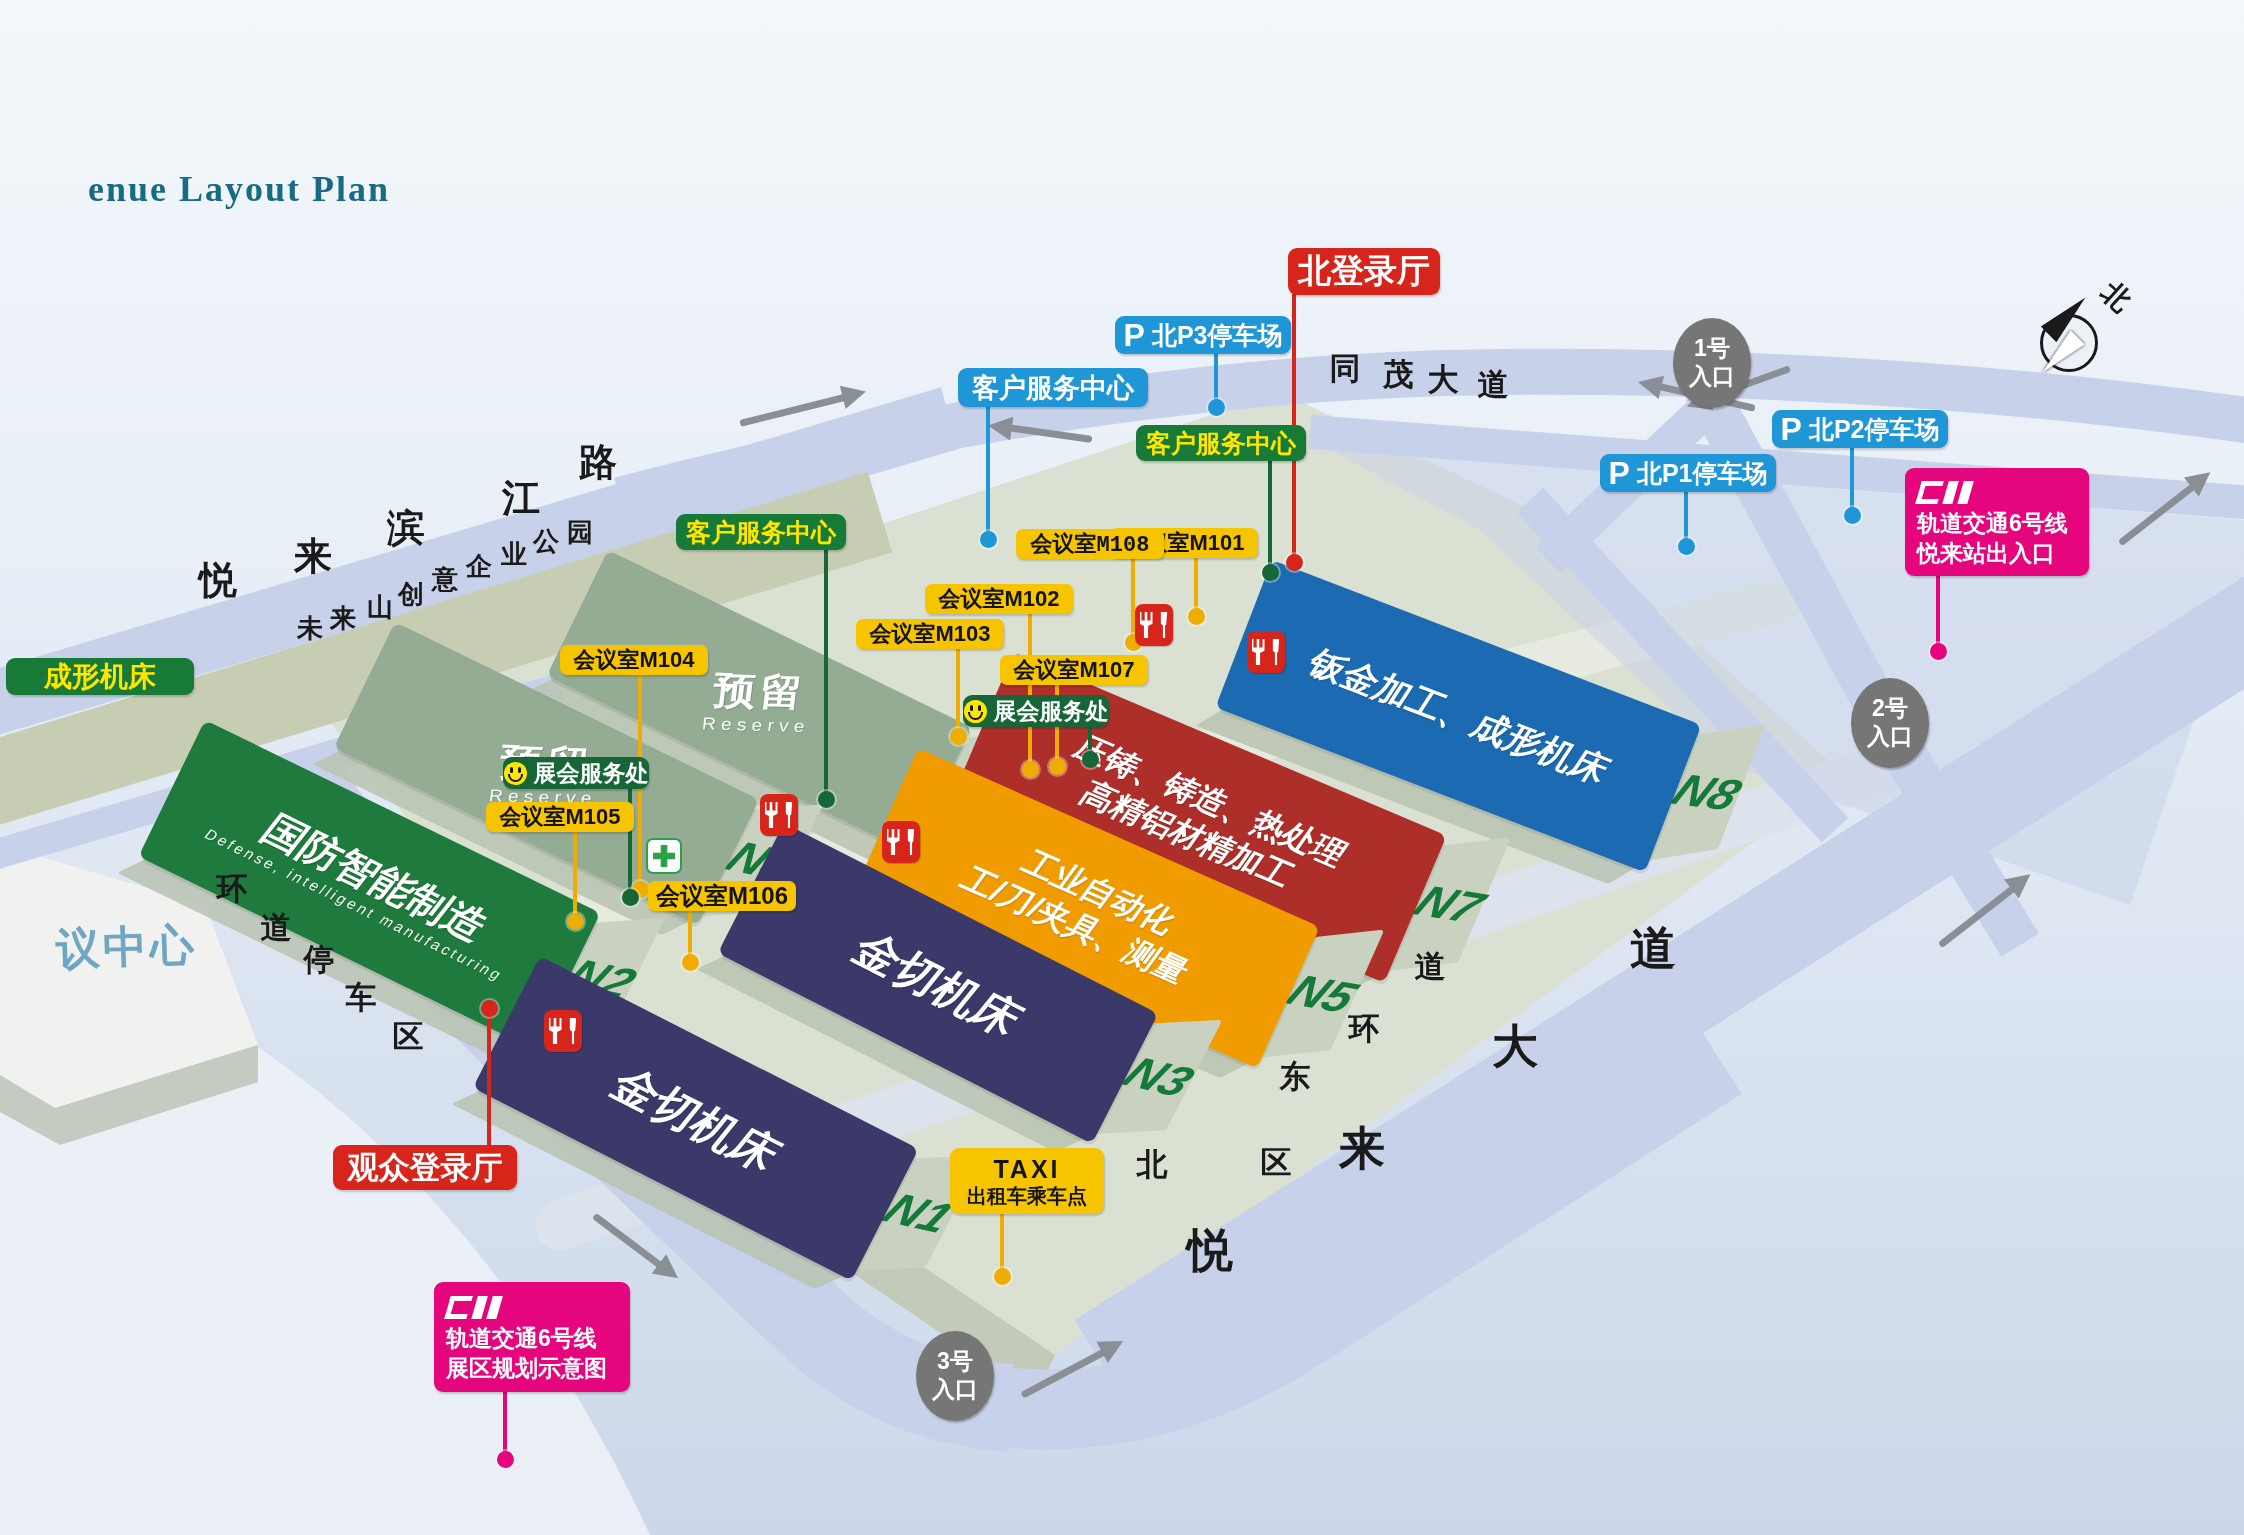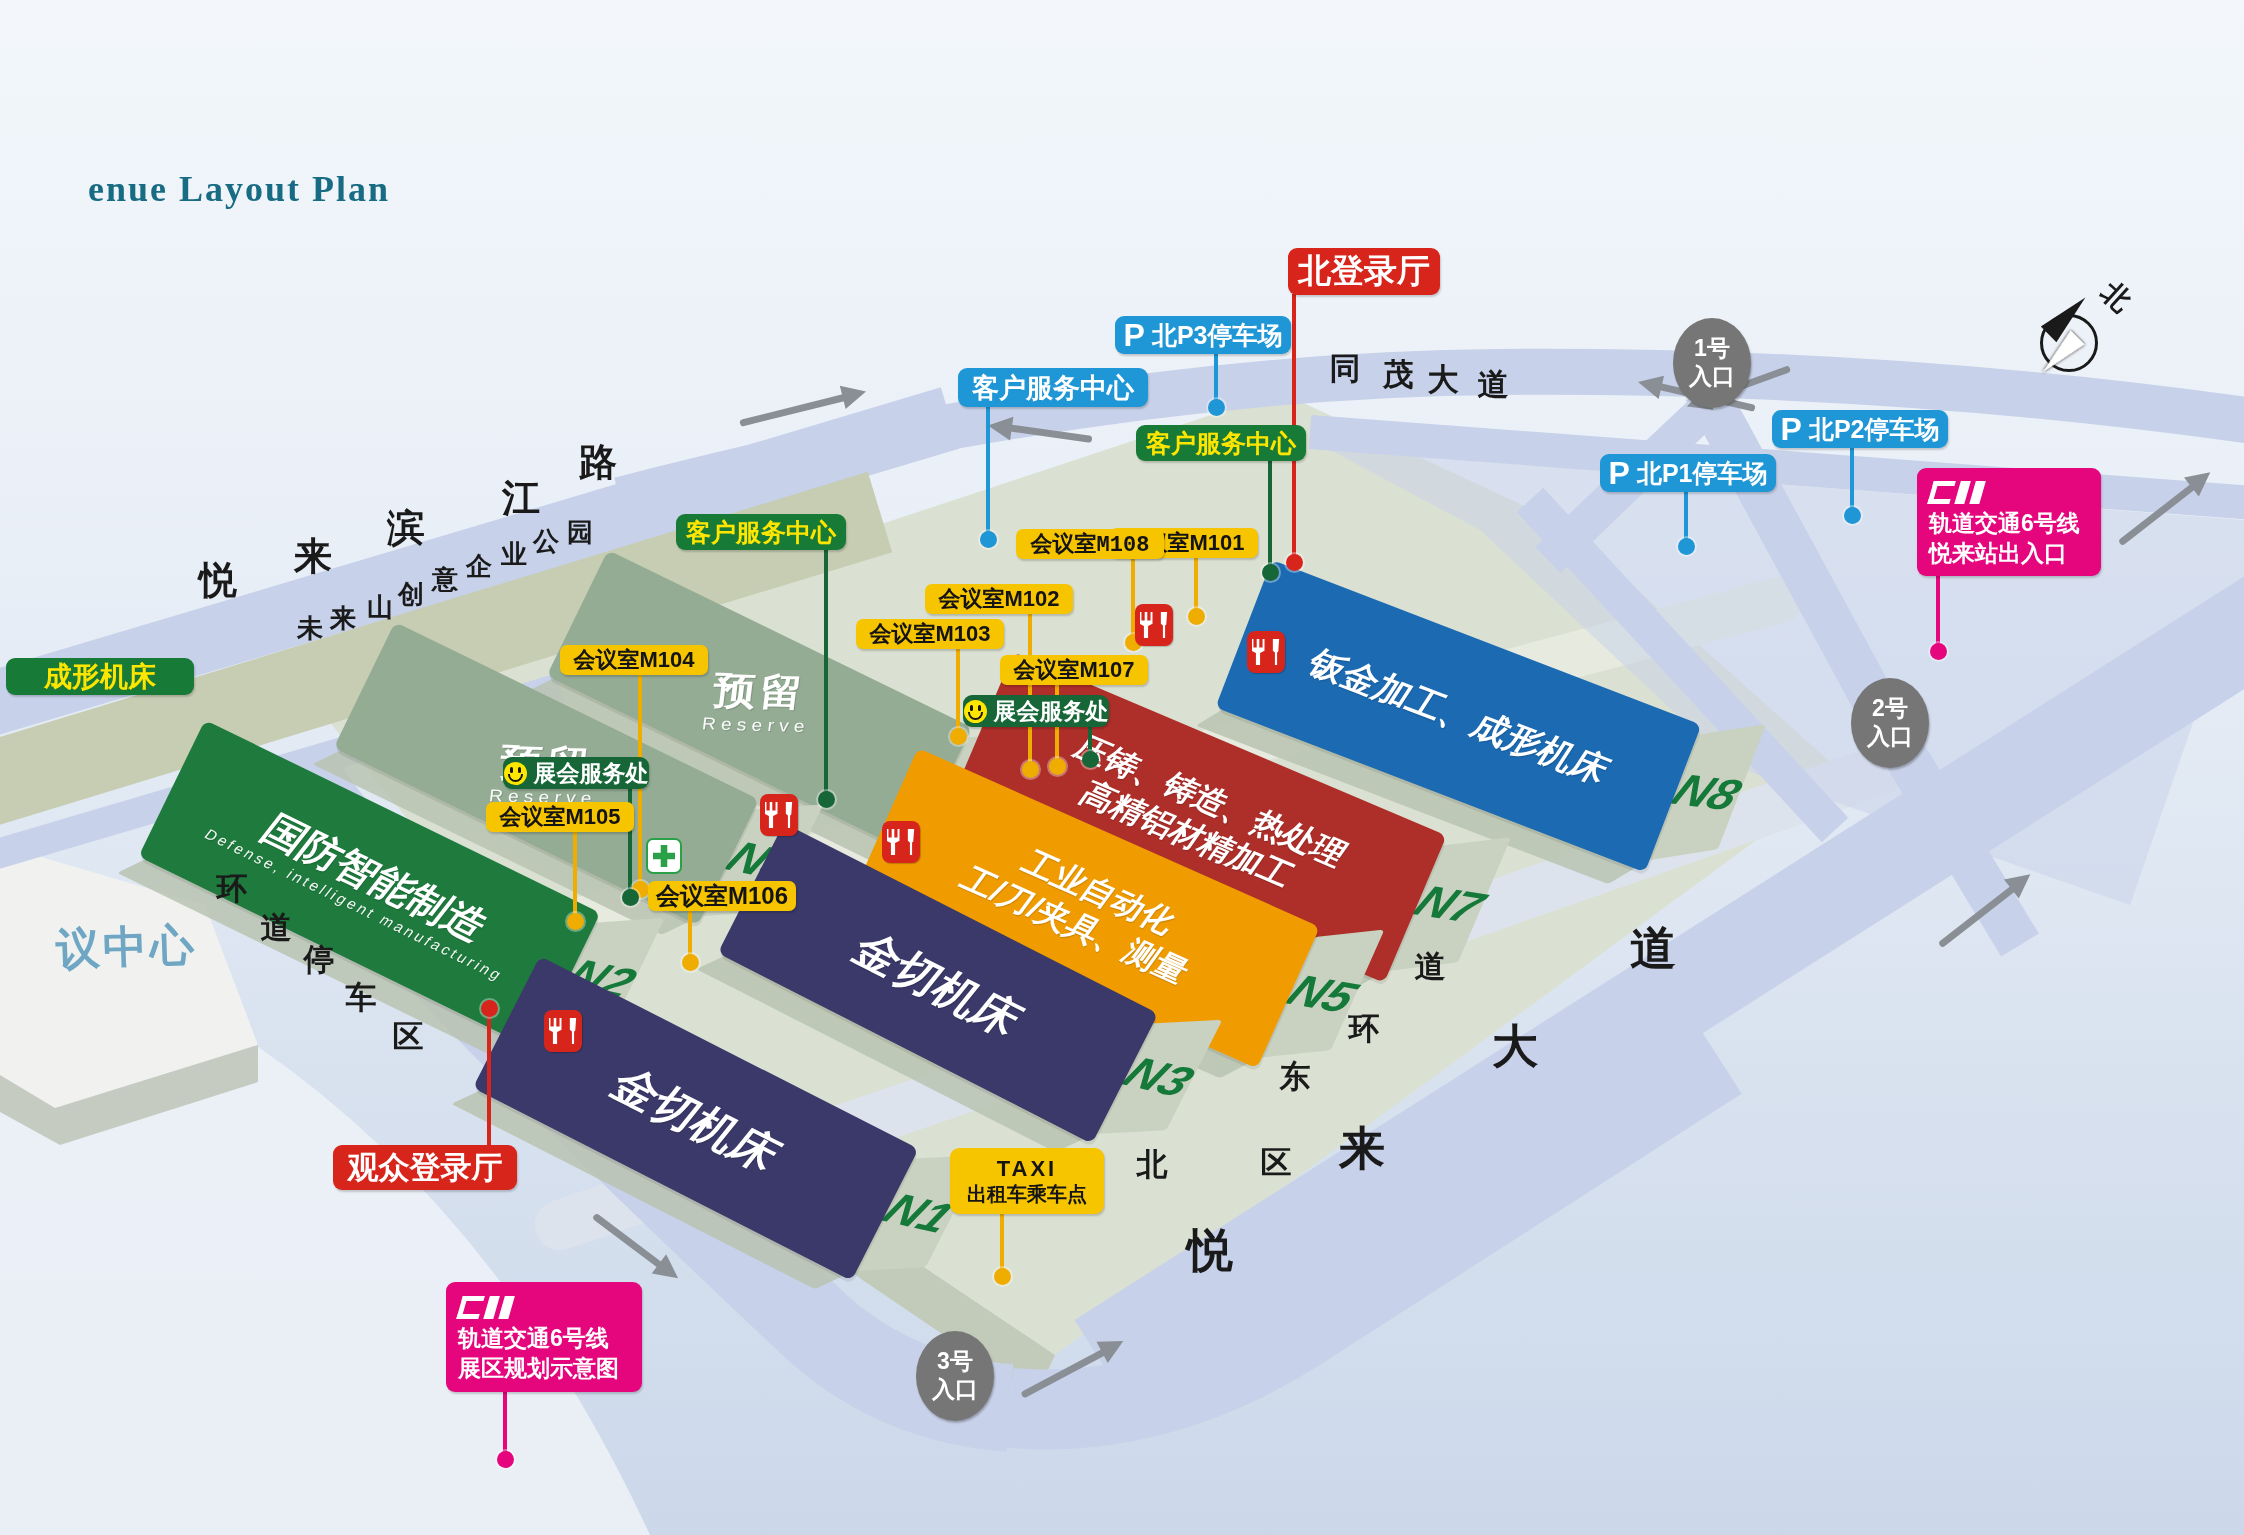--- a/index.html
+++ b/index.html
@@ -21,23 +21,23 @@
   .rooftext.reserve .rl{font-size:40px;letter-spacing:4px;}
   .rooftext.reserve .en{font-size:18px;letter-spacing:5px;}
   
   .pin{position:absolute;box-sizing:border-box;border-radius:9px;display:flex;align-items:center;justify-content:center;font-weight:bold;white-space:nowrap;box-shadow:1px 2px 2px rgba(0,0,0,.18);z-index:30;}
   .pin.red{background:#d8251c;color:#fff;}
   .pin.bluep,.pin.blue{background:#1f96d5;color:#fff;}
   .pin.green{background:#187a37;color:#ffe600;}
   .pin.darkgreen{background:#166637;color:#fff;}
   .pin.yellow{background:#f7c500;color:#141414;border-radius:7px;}
   .pin.taxi{background:#f7c500;color:#141414;flex-direction:column;line-height:1.2;}
-  .pin.taxi .l0{font-size:22px;letter-spacing:3px;}
+  .pin.taxi .l0{font-size:25px;letter-spacing:3px;}
   .pin.taxi .l1{font-size:20px;}
-  .pin.pink{background:#e5067e;color:#fff;flex-direction:column;align-items:flex-start;justify-content:center;padding:6px 12px;line-height:1.3;font-size:23px;margin-left:12px;}
+  .pin.pink{background:#e5067e;color:#fff;flex-direction:column;align-items:flex-start;justify-content:center;padding:6px 12px;line-height:1.3;font-size:23px;}
   .pin .pglyph{font-size:32px;margin-right:7px;line-height:1;}
   .leader{position:absolute;width:4px;z-index:20;}
   .ldot{position:absolute;width:17px;height:17px;border-radius:50%;z-index:21;box-shadow:0 0 0 2px rgba(255,255,255,.35);}
   
   .smiley{width:23px;height:23px;border-radius:50%;background:#ffe600;position:relative;flex:none;margin-right:7px;}
   .smiley .e{position:absolute;width:3px;height:6px;background:#141414;top:5px;border-radius:2px;}
   .smiley .el{left:6px;}.smiley .er{right:6px;}
   .smiley .m{position:absolute;left:4px;right:4px;bottom:3px;height:8px;border:2px solid #141414;border-top:none;border-radius:0 0 12px 12px;box-sizing:border-box;}
   
   .resticon{position:absolute;width:38px;height:42px;background:#d8251c;border-radius:8px;display:flex;align-items:center;justify-content:center;gap:7px;z-index:25;box-shadow:1px 1px 1px rgba(0,0,0,.2);}

